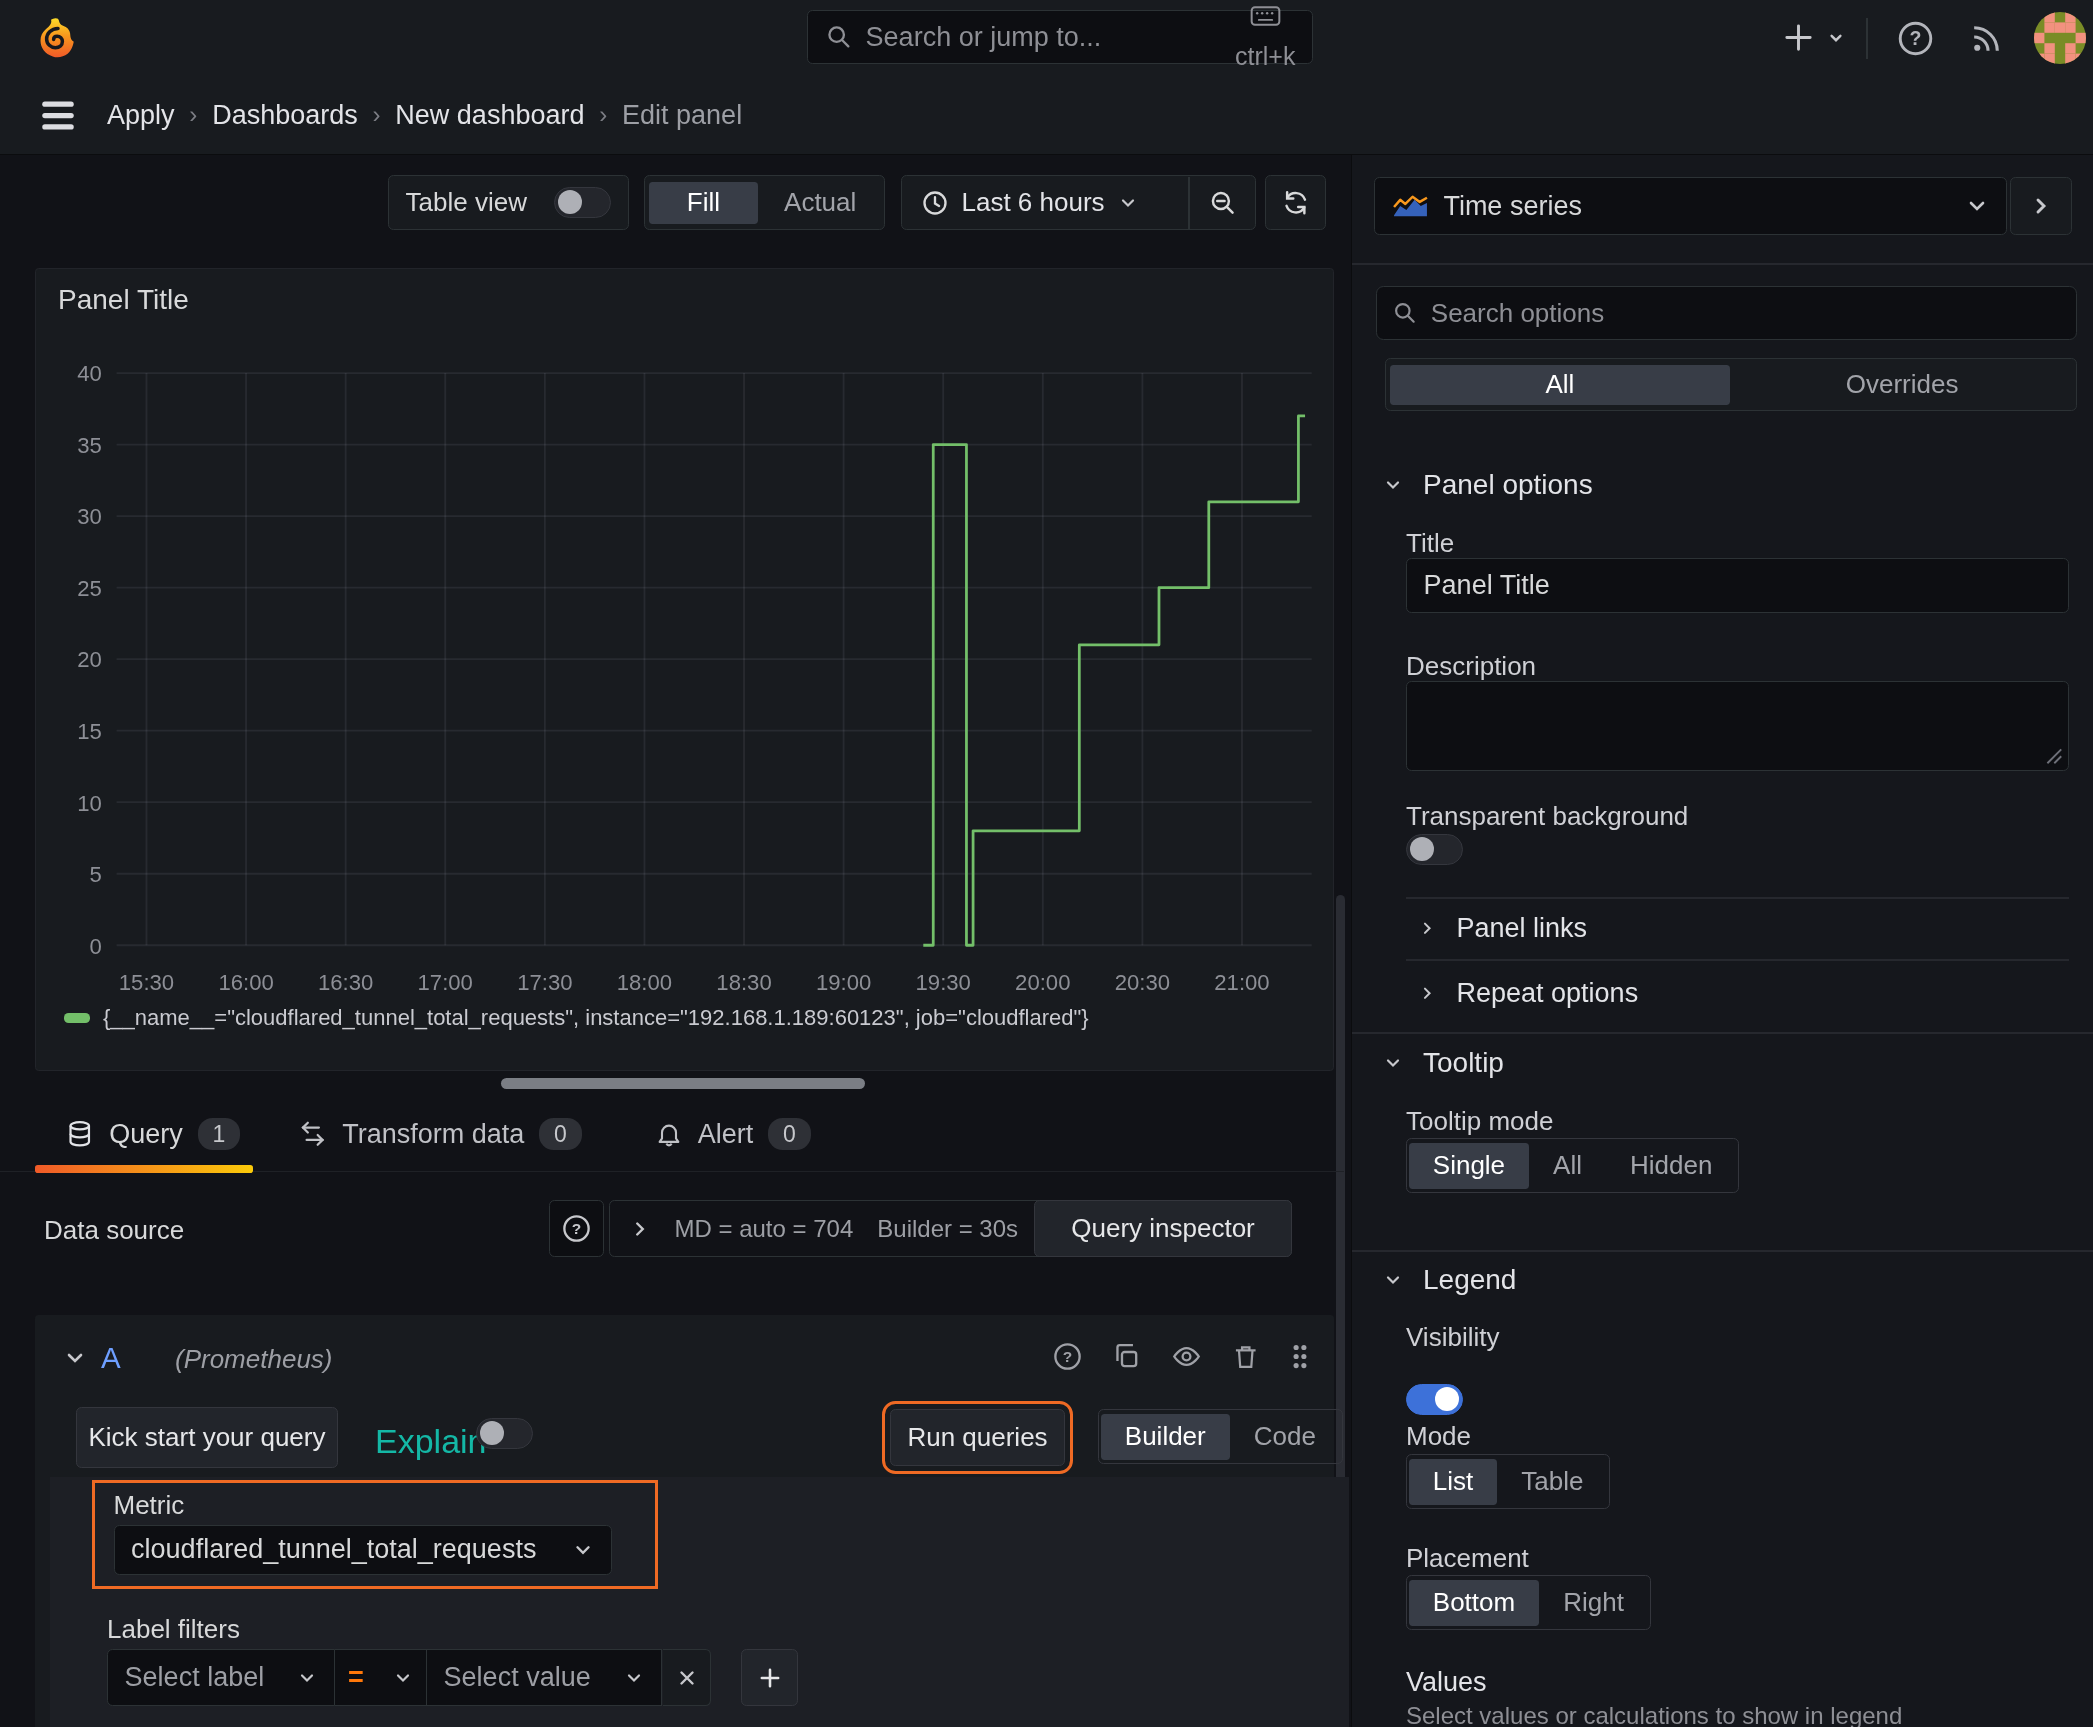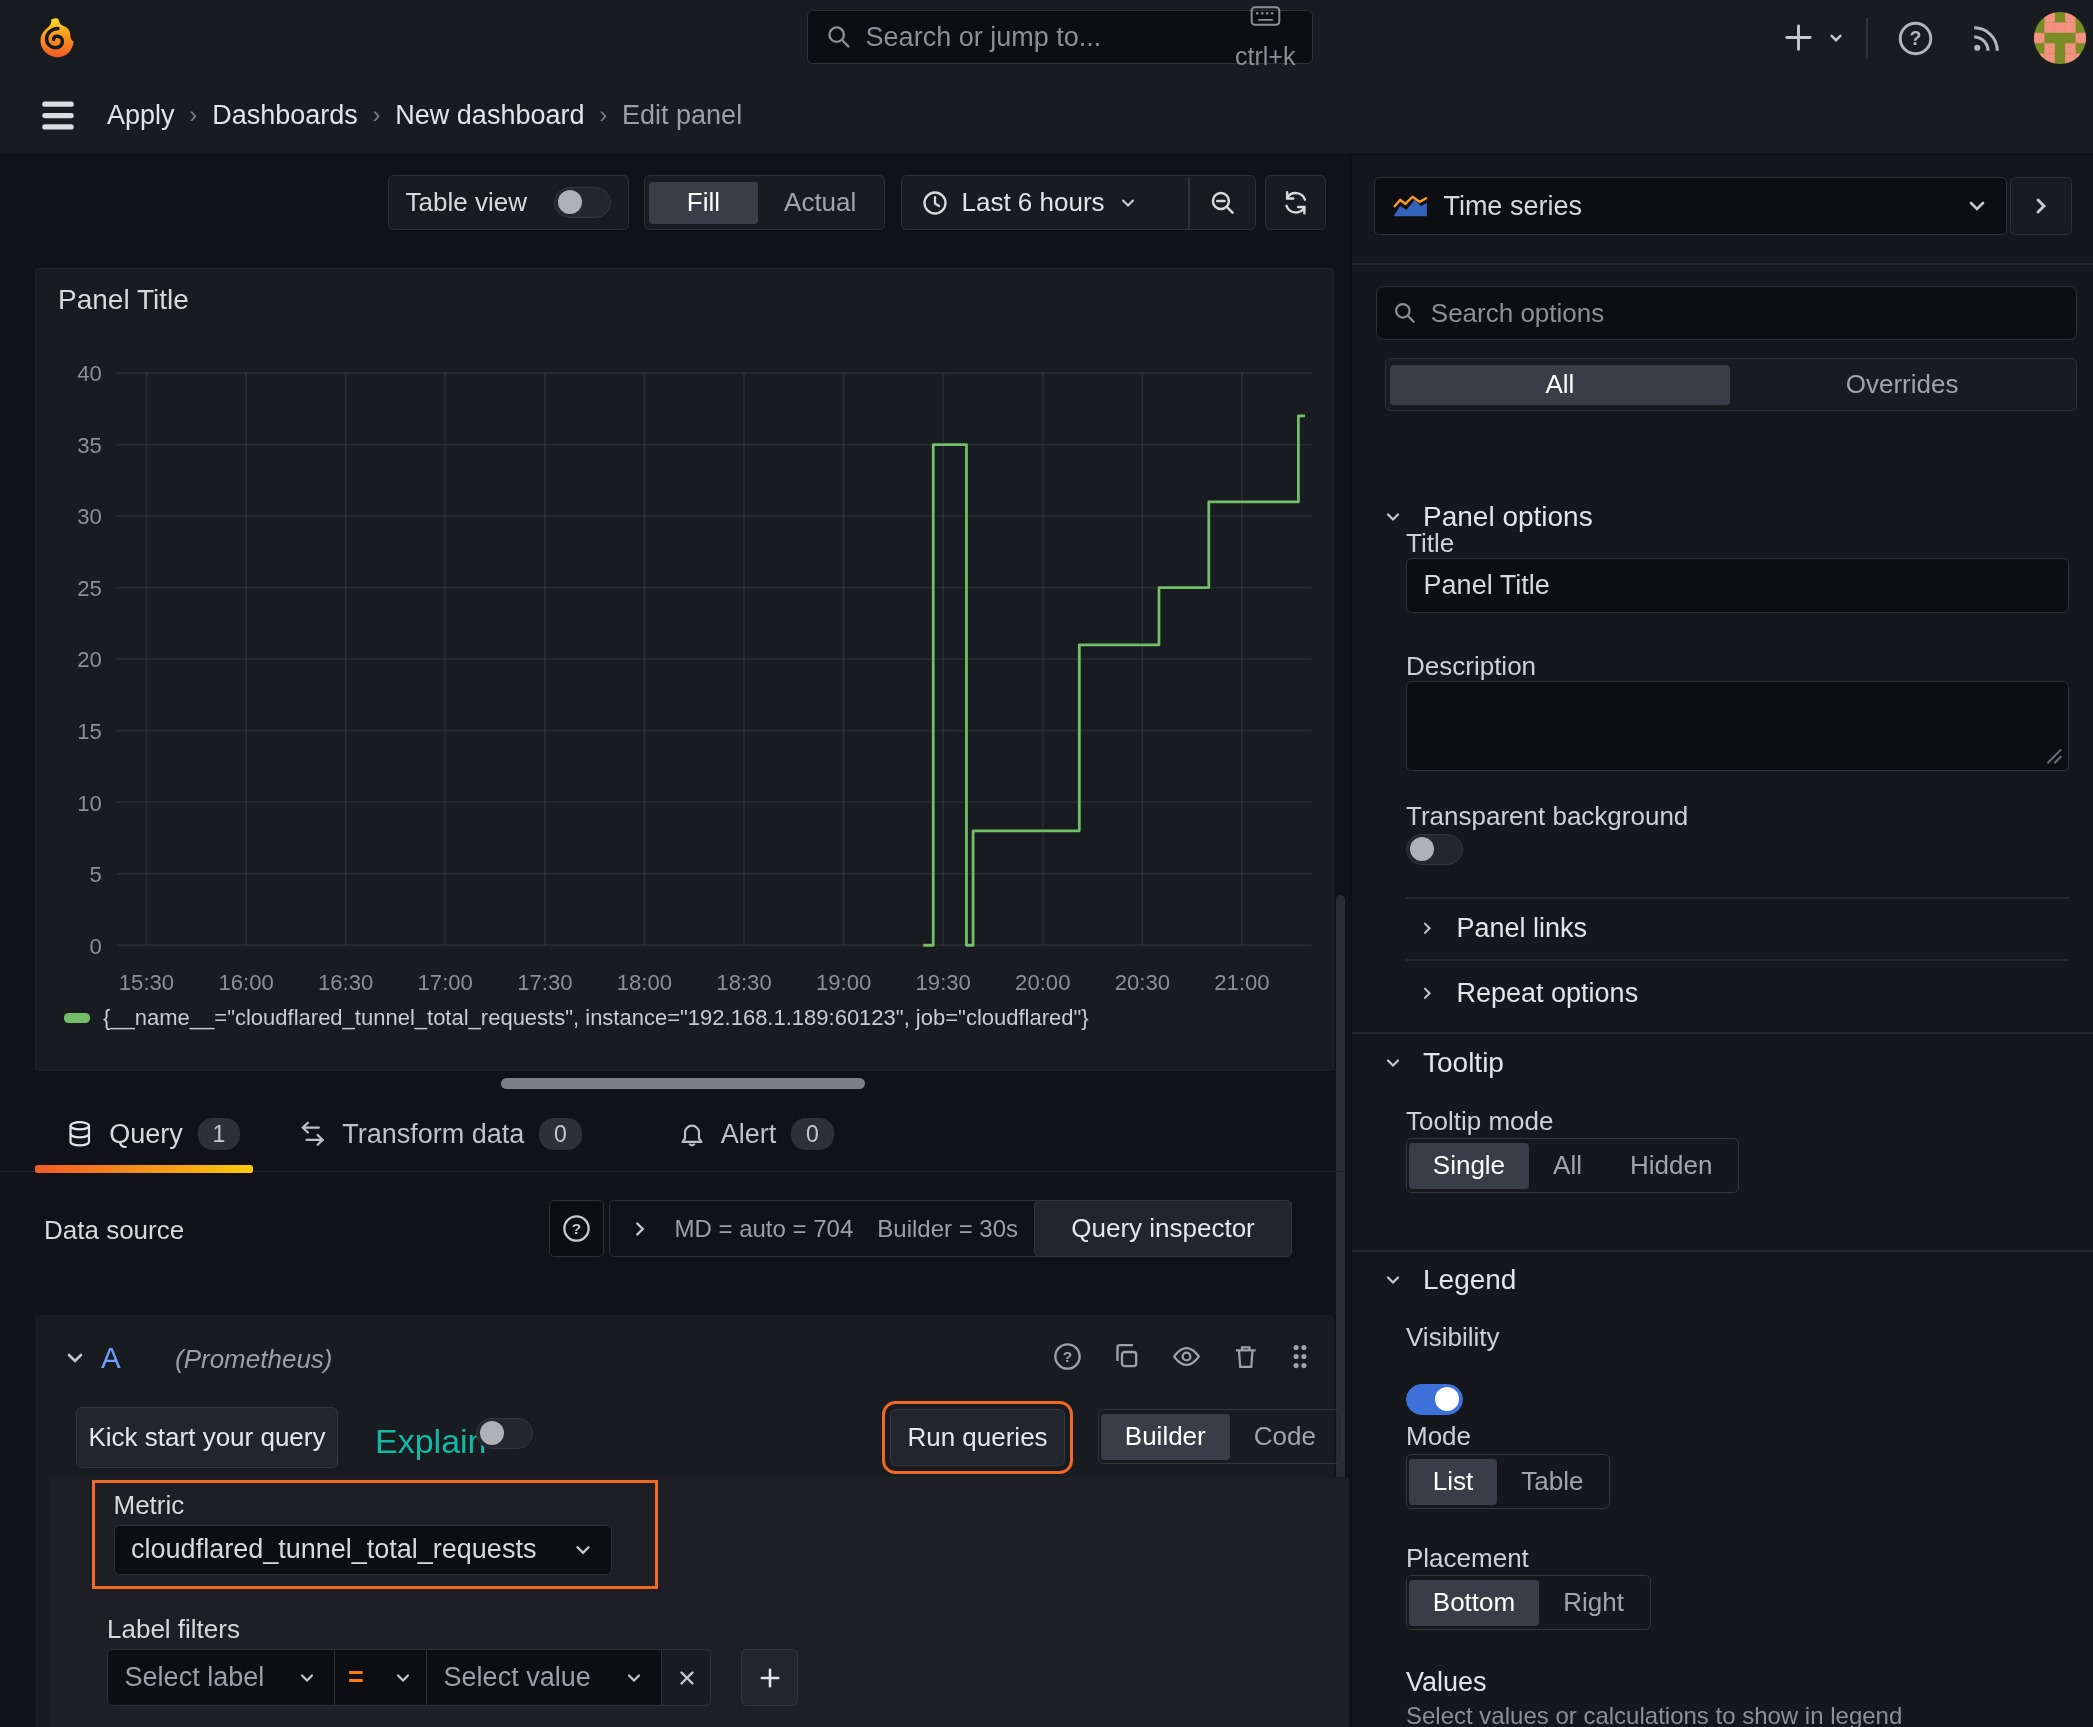--- a/index.html
+++ b/index.html
@@ -317,21 +317,21 @@
           <svg width="29.5" height="29.5" viewBox="0 0 24 24" fill="none" stroke="#c0c1c6" stroke-width="1.8" stroke-linecap="round">
               <path d="M8 3 4 7l4 4"></path>
               <path d="M4 7h13"></path>
               <path d="M16 13l4 4-4 4"></path>
               <path d="M20 17H7"></path>
             </svg>
         </span>
         <span>Transform data</span>
         <span class="cnt">0</span>
       </div>
-      <div class="qtab" style="left:678px;color:#c0c1c6;">
+      <div class="qtab" style="left:655px;color:#c0c1c6;">
         <span>
           <svg width="28" height="29.5" viewBox="0 0 24 24" fill="none" stroke="#c0c1c6" stroke-width="1.8" stroke-linejoin="round">
               <path d="M6 16v-5a6 6 0 0 1 12 0v5l2 3H4z"></path>
               <path d="M9.8 20.5a2.4 2.4 0 0 0 4.4 0"></path>
             </svg>
         </span>
         <span>Alert</span>
         <span class="cnt">0</span>
       </div>
       <div class="qtab-underline"></div>
@@ -505,21 +505,21 @@
           </svg>
         </span>
       <span style="font-size:26px;color:#8e8f95;">Search options</span>
     </div>
 
     <div class="ctl seg-wrap abs" style="left:33px;top:203px;width:692px;height:53px;background:#181b1f;">
       <div class="seg sel" style="flex:1;justify-content:center;height:40px;">All</div>
       <div class="seg" style="flex:1;justify-content:center;height:40px;">Overrides</div>
     </div>
 
-    <div class="abs flex" style="left:31px;top:314px;gap:20px;margin-top:32px;">
+    <div class="abs flex" style="left:31px;top:314px;gap:20px;">
       <span>
           <svg width="20" height="20" viewBox="0 0 20 20">
             <path d="M5 7.5l5 5 5-5" fill="none" stroke="#c7c8cc" stroke-width="2.2" stroke-linecap="round"></path>
           </svg>
         </span>
       <span class="sb-h">Panel options</span>
     </div>
     <span class="abs sb-label" style="left:54px;top:373px;">Title</span>
     <input class="input abs" style="left: 54px; top: 403px; width: 663px; height: 55px;" value="Panel Title">
     <span class="abs sb-label" style="left:54px;top:496px;">Description</span>

